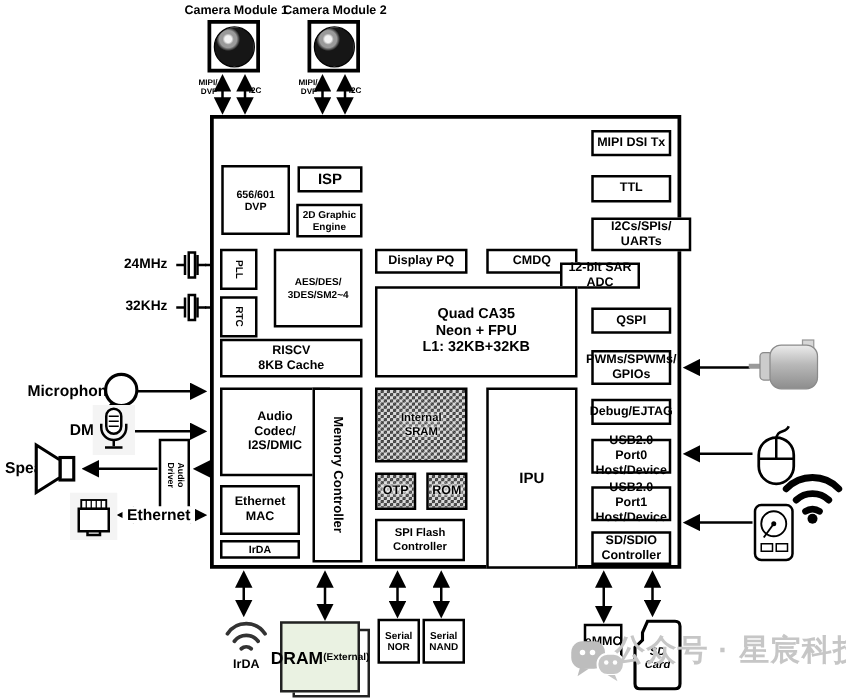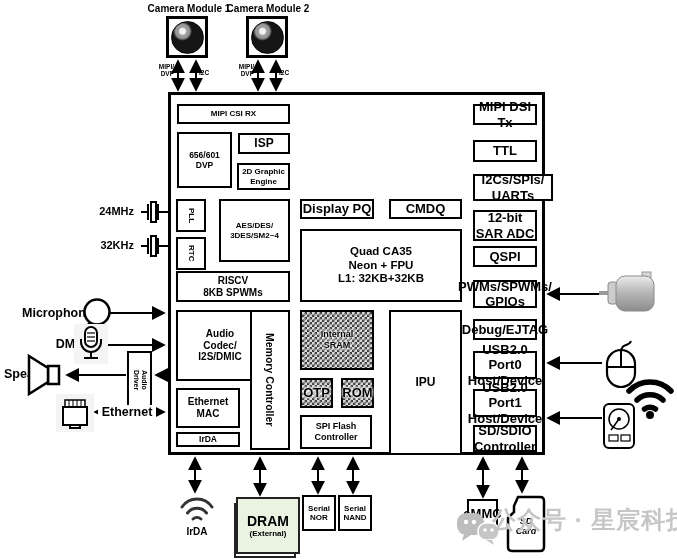--- a/index.html
+++ b/index.html
@@ -14,32 +14,32 @@
   .hatch{background-image:
       linear-gradient(45deg,#3c3c3c 25%,transparent 25%,transparent 75%,#3c3c3c 75%),
       linear-gradient(45deg,#3c3c3c 25%,#d9d9d9 25%,#d9d9d9 75%,#3c3c3c 75%);
       background-size:5px 5px;background-position:0 0,2.5px 2.5px;
       text-shadow:0 0 2px #fff,0 0 3px #fff,0 0 4px #fff;}
   .lbl{position:absolute;color:#000;font-weight:bold;white-space:pre-line;z-index:2;
        text-align:center;line-height:1.15;}
   .left-al{text-align:left;} .right-al{text-align:right;}
   .icon{position:absolute;z-index:4;}
   #overlay{position:absolute;left:0;top:0;z-index:3;pointer-events:none;}
-  .f65{font-size:6.5px;} .f7{font-size:7px;} .f75{font-size:13px;} .f8{font-size:8px;}
+  .f65{font-size:6.5px;} .f7{font-size:7px;} .f75{font-size:10px;} .f8{font-size:8px;}
   .f85{font-size:8.5px;} .f9{font-size:9px;} .f10{font-size:10px;} .f105{font-size:10.5px;}
   .f11{font-size:11px;} .f115{font-size:11.5px;} .f12{font-size:12px;} .f125{font-size:12.5px;}
   .f14{font-size:14px;}
   .cam{position:absolute;width:42px;height:42px;border:3px solid #000;background:#fff;
        display:flex;align-items:center;justify-content:center;z-index:4;box-sizing:border-box;}
   .lens{width:31px;height:31px;border-radius:50%;border:1px solid #000;
         background:radial-gradient(circle at 34% 30%, #f2f2f2 0 9%, #9a9a9a 15% 23%, #161616 32%);}
   .dram-back{position:absolute;left:234px;top:503px;width:62px;height:55px;border:2px solid #222;
              background:#fff;z-index:1;box-sizing:border-box;}
-  .dram{position:absolute;left:236px;top:497px;width:64px;height:57px;border:2px solid #222;
-        display:flex;flex-direction:column;align-items:center;justify-content:center;
+  .dram{position:absolute;left:224px;top:497px;width:64px;height:57px;border:2px solid #222;
+        display:flex;flex-direction:row;align-items:center;justify-content:center;
         z-index:2;box-sizing:border-box;}
   .eth-lbl{background:#fff;padding:0 2px;z-index:4;}
   .wm{position:absolute;left:492px;top:504px;font-size:24px;color:#c6c6c6;z-index:6;
       letter-spacing:1px;white-space:nowrap;font-weight:bold;}
   .sd-text{position:absolute;left:506px;top:516px;width:40px;z-index:5;text-align:center;
            font-weight:bold;white-space:pre-line;font-style:italic;}
 </style>
 </head>
 <body>
 
@@ -70,43 +70,42 @@
       <line x1="602" y1="418" x2="549" y2="418" marker-end="url(#m)"></line>
       <line x1="195" y1="459" x2="195" y2="491" marker-start="url(#m)" marker-end="url(#m)"></line>
       <line x1="260" y1="459" x2="260" y2="494" marker-start="url(#m)" marker-end="url(#m)"></line>
       <line x1="318" y1="459" x2="318" y2="492" marker-start="url(#m)" marker-end="url(#m)"></line>
       <line x1="353" y1="459" x2="353" y2="492" marker-start="url(#m)" marker-end="url(#m)"></line>
       <line x1="483" y1="459" x2="483" y2="496" marker-start="url(#m)" marker-end="url(#m)"></line>
       <line x1="522" y1="459" x2="522" y2="491" marker-start="url(#m)" marker-end="url(#m)"></line>
     </g>
   </svg>
 
-  <div class="blk f8" style="left:177px;top:104px;width:113px;height:20px">MIPI CSI RX</div>
   <div class="blk f85" style="left:177px;top:132px;width:55px;height:56px">656/601
 DVP</div>
   <div class="blk f12" style="left:238px;top:133px;width:52px;height:21px">ISP</div>
   <div class="blk f8" style="left:237px;top:163px;width:53px;height:27px">2D Graphic
 Engine</div>
   <div class="blk f75" style="left:473px;top:104px;width:64px;height:21px">MIPI DSI Tx</div>
   <div class="blk f75" style="left:473px;top:140px;width:64px;height:22px">TTL</div>
   <div class="blk f75" style="left:473px;top:174px;width:80px;height:27px">I2Cs/SPIs/
 UARTs</div>
   <div class="blk f8 vert" style="left:176px;top:199px;width:30px;height:33px">PLL</div>
   <div class="blk f8 vert" style="left:176px;top:237px;width:30px;height:33px">RTC</div>
   <div class="blk f8" style="left:219px;top:199px;width:71px;height:63px">AES/DES/
 3DES/SM2~4</div>
   <div class="blk f75" style="left:300px;top:199px;width:74px;height:20px">Display PQ</div>
   <div class="blk f75" style="left:389px;top:199px;width:73px;height:20px">CMDQ</div>
-  <div class="blk f75" style="left:473px;top:210px;width:64px;height:31px">12-bit SAR ADC</div>
+  <div class="blk f75" style="left:448px;top:210px;width:64px;height:21px">12-bit SAR ADC</div>
   <div class="blk f115" style="left:300px;top:229px;width:162px;height:73px">Quad CA35
 Neon + FPU
 L1: 32KB+32KB</div>
   <div class="blk f75" style="left:473px;top:246px;width:64px;height:21px">QSPI</div>
   <div class="blk f10" style="left:176px;top:271px;width:114px;height:31px">RISCV
-8KB SPWMs</div>
+8KB Cache</div>
   <div class="blk f75" style="left:473px;top:280px;width:64px;height:28px">PWMs/SPWMs/
 GPIOs</div>
   <div class="blk f10" style="left:176px;top:310px;width:88px;height:71px">Audio
 Codec/
 I2S/DMIC</div>
   <div class="blk f105 vert" style="left:250px;top:310px;width:40px;height:140px">Memory Controller</div>
   <div class="blk f9 hatch" style="left:300px;top:310px;width:74px;height:60px">Internal
 SRAM</div>
   <div class="blk f12" style="left:389px;top:310px;width:73px;height:145px">IPU</div>
   <div class="blk f75" style="left:473px;top:319px;width:64px;height:21px">Debug/EJTAG</div>

